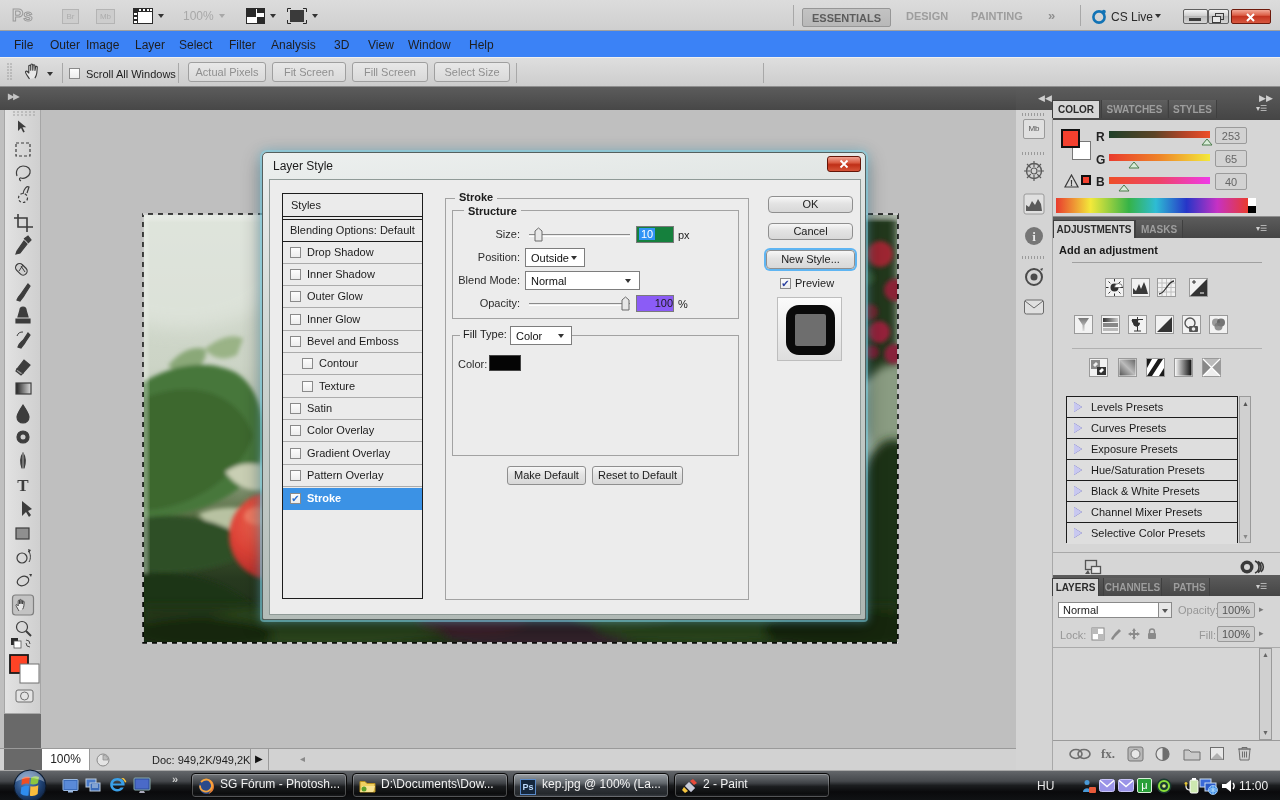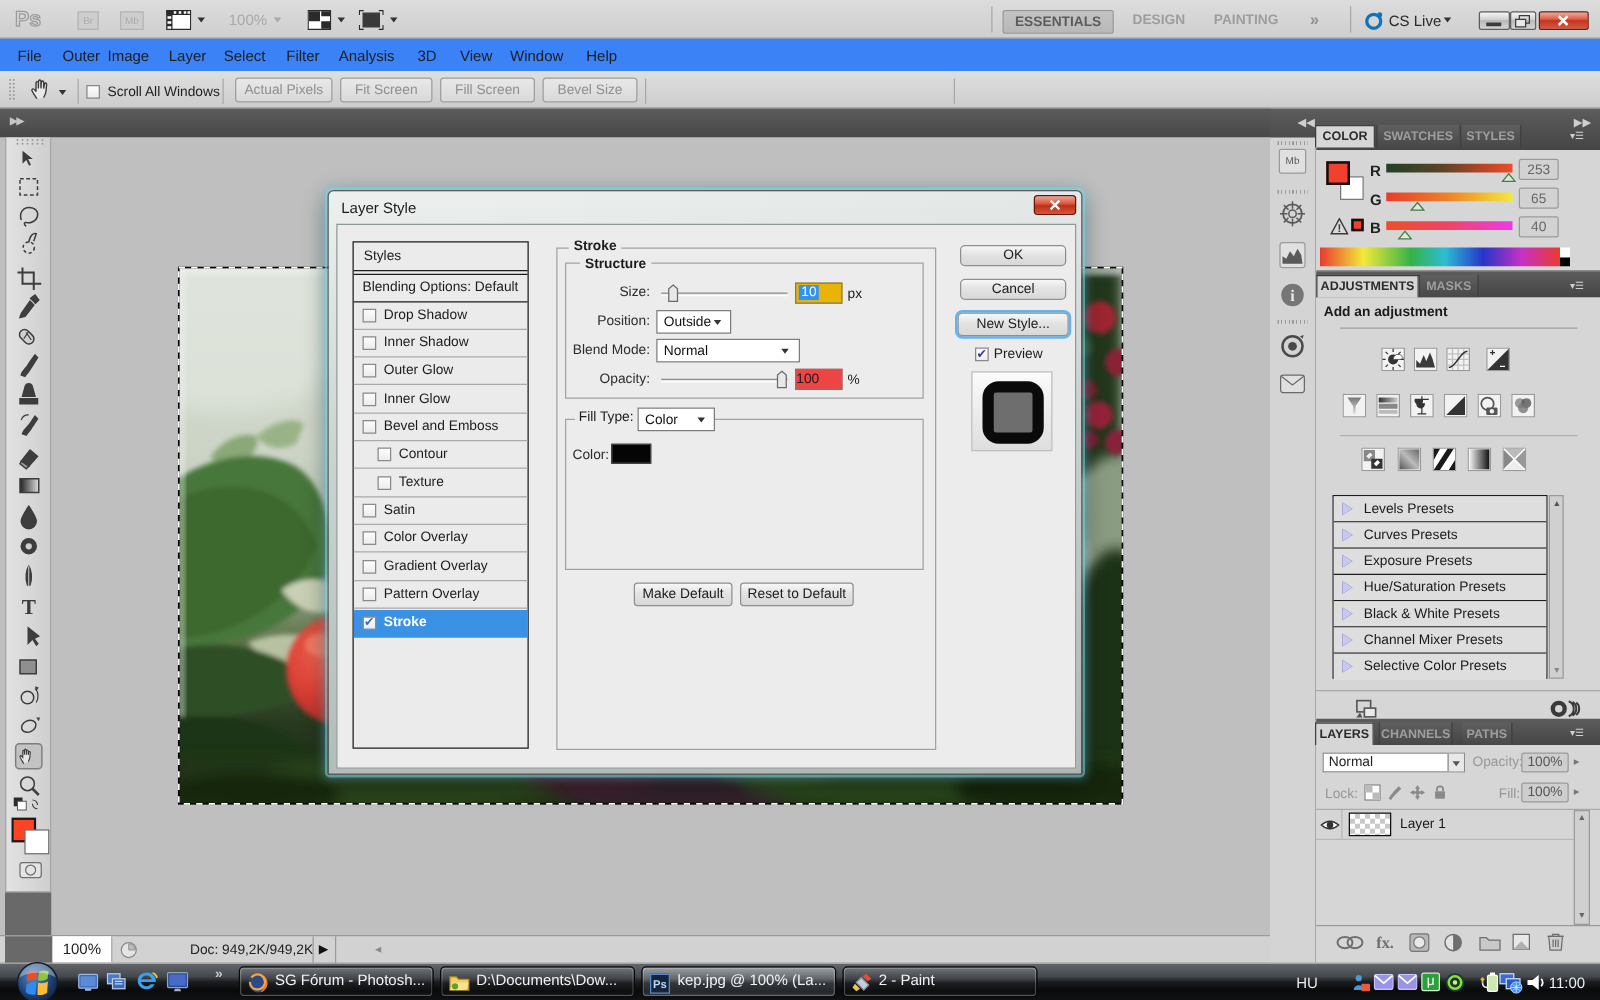--- a/index.html
+++ b/index.html
@@ -115,21 +115,21 @@
       <path d="M5.5 17 C4 14.5 2.2 12.2 1.6 10.6 c-.5-1.3.9-2 1.8-1.1 l1.4 1.5 V4.3 c0-1.4 1.9-1.4 1.9 0 v4 l.1-5.3 c0-1.4 1.9-1.4 1.9 0 l.1 5.3 .3-4.6 c.1-1.3 1.8-1.2 1.8.1 l.1 4.7 .6-3.3 c.2-1.2 1.8-1 1.7.3 l-.5 5.5 c-.2 2-1 3.6-1.9 5.1" fill="#e8e8e8" stroke="#3a3a3a" stroke-width="1.1" stroke-linejoin="round"></path>
     </svg>
  <div class="a arr" style="left:47px;top:14px"></div>
  <div class="a vline" style="left:62px;top:5px;height:20px"></div>
  <div class="a cb" style="left:69px;top:10px"></div>
  <div class="a t11" style="left:86px;top:10px">Scroll All Windows</div>
  <div class="a vline" style="left:178px;top:5px;height:20px"></div>
  <div class="a gbtn" style="left:188px;top:4px;width:78px;height:20px;font-size:11px;line-height:18px">Actual Pixels</div>
  <div class="a gbtn" style="left:272px;top:4px;width:74px;height:20px;font-size:11px;line-height:18px">Fit Screen</div>
  <div class="a gbtn" style="left:352px;top:4px;width:76px;height:20px;font-size:11px;line-height:18px">Fill Screen</div>
- <div class="a gbtn" style="left:434px;top:4px;width:76px;height:20px;font-size:11px;line-height:18px">Bevel Size</div>
+ <div class="a gbtn" style="left:434px;top:4px;width:76px;height:20px;font-size:11px;line-height:18px">Select Size</div>
  <div class="a vline" style="left:516px;top:5px;height:20px"></div>
  <div class="a vline" style="left:763px;top:5px;height:20px"></div>
 </div>
 
 <div class="a" id="tabstrip" style="left:0;top:87px;width:1016px;height:23px;background:linear-gradient(#5c5c5c,#474747)">
  <div class="a" style="left:8px;top:5px;color:#c4c4c4;font-size:8px;font-weight:bold;letter-spacing:-1px">▶▶</div>
 </div>
 
 <div class="a" id="canvas" style="left:0;top:110px;width:1016px;height:638px;background:#bfbfbf"></div>
 
@@ -381,40 +381,40 @@
 
   <div class="a" style="left:175px;top:18px;width:304px;height:402px;border:1px solid #a2a2a2"></div>
   <div class="a" style="left:185px;top:11px;background:#ececec;padding:0 4px;font-weight:bold">Stroke</div>
   <div class="a" style="left:182px;top:30px;width:287px;height:109px;border:1px solid #a2a2a2"></div>
   <div class="a" style="left:194px;top:25px;background:#ececec;padding:0 4px;font-weight:bold">Structure</div>
   <div class="a" style="left:190px;top:48px;width:60px;text-align:right;color:#2c2c2c">Size:</div>
   <div class="a" style="left:259px;top:54px;width:101px;height:3px;border-top:1px solid #8a8a8a;border-bottom:1px solid #fdfdfd"></div>
   <svg class="a" style="left:262px;top:47px" width="13" height="16">
         <path d="M6.5 1 L10 4 L10 14 L3 14 L3 4 Z" fill="#e8e8e8" stroke="#6a6a6a"></path>
       </svg>
-  <div class="a" style="left:366px;top:46px;width:38px;height:17px;background:#eab308;border:1px solid #7a7a7a">
+  <div class="a" style="left:366px;top:46px;width:38px;height:17px;background:#15803d;border:1px solid #7a7a7a">
         <span style="position:absolute;left:2px;top:1px;background:#3094f5;color:#fff;padding:0 2px">10</span>
       </div>
   <div class="a" style="left:408px;top:49px">px</div>
   <div class="a" style="left:190px;top:71px;width:60px;text-align:right;color:#2c2c2c">Position:</div>
   <div class="a ddown" style="left:255px;top:68px;width:60px;height:19px">
         <span style="position:absolute;left:5px;top:3px;font-size:11px">Outside</span>
       </div>
   <div class="a arr" style="left:301px;top:76px"></div>
   <div class="a" style="left:182px;top:94px;width:68px;text-align:right;color:#2c2c2c">Blend Mode:</div>
   <div class="a ddown" style="left:255px;top:91px;width:115px;height:19px">
         <span style="position:absolute;left:5px;top:3px;font-size:11px">Normal</span>
       </div>
   <div class="a arr" style="left:355px;top:99px"></div>
   <div class="a" style="left:190px;top:117px;width:60px;text-align:right;color:#2c2c2c">Opacity:</div>
   <div class="a" style="left:259px;top:123px;width:101px;height:3px;border-top:1px solid #8a8a8a;border-bottom:1px solid #fdfdfd"></div>
   <svg class="a" style="left:349px;top:116px" width="13" height="16">
         <path d="M6.5 1 L10 4 L10 14 L3 14 L3 4 Z" fill="#e8e8e8" stroke="#6a6a6a"></path>
       </svg>
-  <div class="a" style="left:366px;top:115px;width:38px;height:17px;background:#ef4444;border:1px solid #7a7a7a;text-align:left;line-height:15px">100</div>
+  <div class="a" style="left:366px;top:115px;width:38px;height:17px;background:#8b5cf6;border:1px solid #7a7a7a;text-align:right;line-height:15px">100</div>
   <div class="a" style="left:408px;top:118px">%</div>
 
   <div class="a" style="left:182px;top:155px;width:287px;height:121px;border:1px solid #a2a2a2"></div>
   <div class="a" style="left:190px;top:148px;background:#ececec;padding:0 3px">Fill Type:</div>
   <div class="a ddown" style="left:240px;top:146px;width:62px;height:19px">
         <span style="position:absolute;left:5px;top:3px;font-size:11px">Color</span>
       </div>
   <div class="a arr" style="left:288px;top:154px"></div>
   <div class="a" style="left:188px;top:178px;color:#2c2c2c">Color:</div>
   <div class="a" style="left:219px;top:175px;width:32px;height:16px;background:#050505;border:1px solid #444"></div>
@@ -702,29 +702,20 @@
       </svg>
   <svg class="a" style="left:92px;top:31px" width="14" height="14">
         <rect x="3" y="6" width="8" height="6" rx="1" fill="#8a8a8a"></rect>
         <path d="M4.5 6 V4.5 a2.5 2.5 0 0 1 5 0 V6" fill="none" stroke="#8a8a8a" stroke-width="1.4"></path>
       </svg>
   <div class="a" style="left:146px;top:33px;font-size:11px;color:#979797">Fill:</div>
   <div class="a" style="left:164px;top:30px;width:38px;height:16px;background:#cecece;border:1px solid #9a9a9a;border-radius:2px;font-size:11px;color:#555;text-align:center;line-height:15px">100%</div>
   <div class="a" style="left:206px;top:32px;font-size:9px;color:#777">▸</div>
   <div class="a" style="left:0;top:51px;width:227px;height:1px;background:#aaa"></div>
 
-  <div class="a" style="left:0;top:52px;width:206px;height:24px;border-bottom:1px solid #b8b8b8">
-    <div class="a" style="left:0;top:0;width:21px;height:24px;border-right:1px solid #b8b8b8"></div>
-    <svg class="a" style="left:3px;top:6px" width="16" height="12">
-          <path d="M1 6 Q8 0 15 6 Q8 12 1 6 Z" fill="#fff" stroke="#333"></path>
-          <circle cx="8" cy="6" r="2.6" fill="#333"></circle>
-        </svg>
-    <div class="a" style="left:26px;top:2px;width:34px;height:19px;border:1px solid #111;background:repeating-conic-gradient(#c8c8c8 0 25%,#fff 0 50%) 0 0/8px 8px"></div>
-    <div class="a" style="left:67px;top:5px;font-size:11px;color:#1a1a1a">Layer 1</div>
-  </div>
 
   <div class="a" style="left:206px;top:52px;width:13px;height:92px;background:#d0d0d0;border:1px solid #9a9a9a">
    <div class="a" style="left:2px;top:2px;font-size:7px;color:#666">▲</div>
    <div class="a" style="left:2px;top:80px;font-size:7px;color:#666">▼</div>
   </div>
   <div class="a" style="left:0;top:144px;width:227px;height:1px;background:#9a9a9a"></div>
   <svg class="a" style="left:15px;top:151px" width="24" height="14">
         <g fill="none" stroke="#6e6e6e" stroke-width="1.6">
           <ellipse cx="8" cy="7" rx="6" ry="4.5"></ellipse>
           <ellipse cx="16" cy="7" rx="6" ry="4.5"></ellipse>

